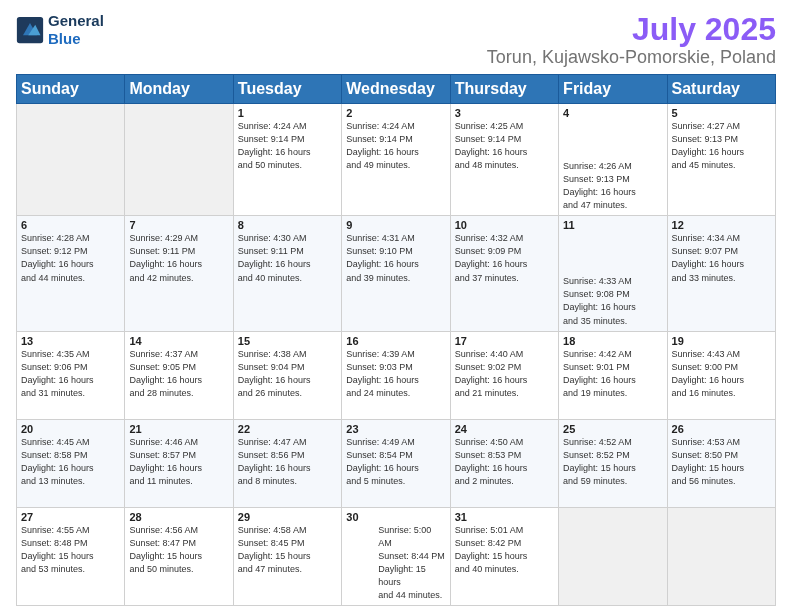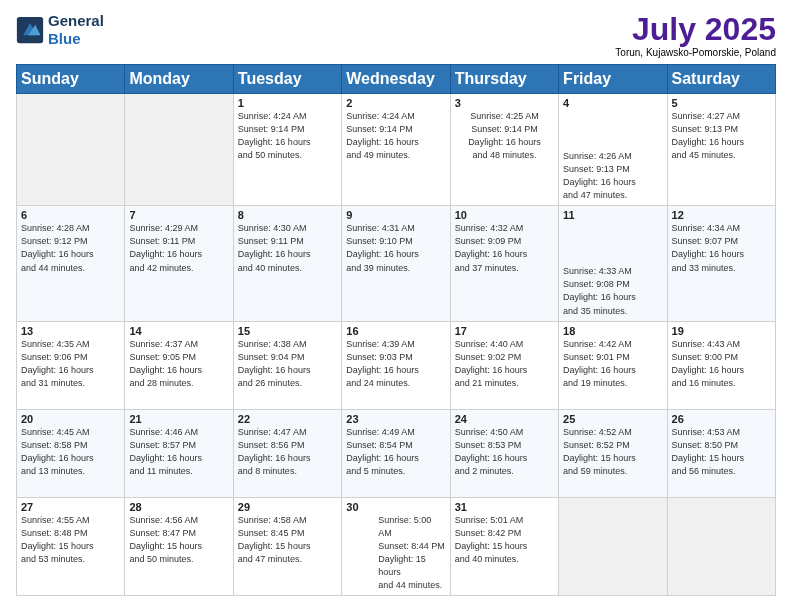--- a/index.html
+++ b/index.html
@@ -38,26 +38,26 @@
     .logo-icon {
       width: 28px;
       height: 28px;
     }
     .title-block {
       text-align: right;
     }
     .main-title {
       font-size: 32px;
       font-weight: bold;
-      color: #4c1d95;
+      color: #8b5cf6;
       line-height: 1.1;
     }
     .subtitle {
-      font-size: 10px;
-      color: #000000;
+      font-size: 18px;
+      color: #737373;
     }
     .calendar {
       flex: 1;
       border: 1px solid #ccc;
       border-collapse: collapse;
       table-layout: fixed;
       width: 100%;
       font-size: 9.5px;
     }
     .calendar th {
@@ -142,21 +142,21 @@
           </td>
           <td>
             <span class="day-num">2</span>
             <div class="day-info" style="white-space: pre-line;">Sunrise: 4:24 AM
 Sunset: 9:14 PM
 Daylight: 16 hours
 and 49 minutes.</div>
           </td>
           <td>
             <span class="day-num">3</span>
-            <div class="day-info" style="white-space: pre-line; text-align: center;">Sunrise: 4:25 AM
+            <div class="day-info" style="white-space: pre-line;">Sunrise: 4:25 AM
 Sunset: 9:14 PM
 Daylight: 16 hours
 and 48 minutes.</div>
           </td>
           <td>
             <span class="day-num">4</span>
             <div class="day-info" style="white-space: pre-line; margin-top: 41px;">Sunrise: 4:26 AM
 Sunset: 9:13 PM
 Daylight: 16 hours
 and 47 minutes.</div>

